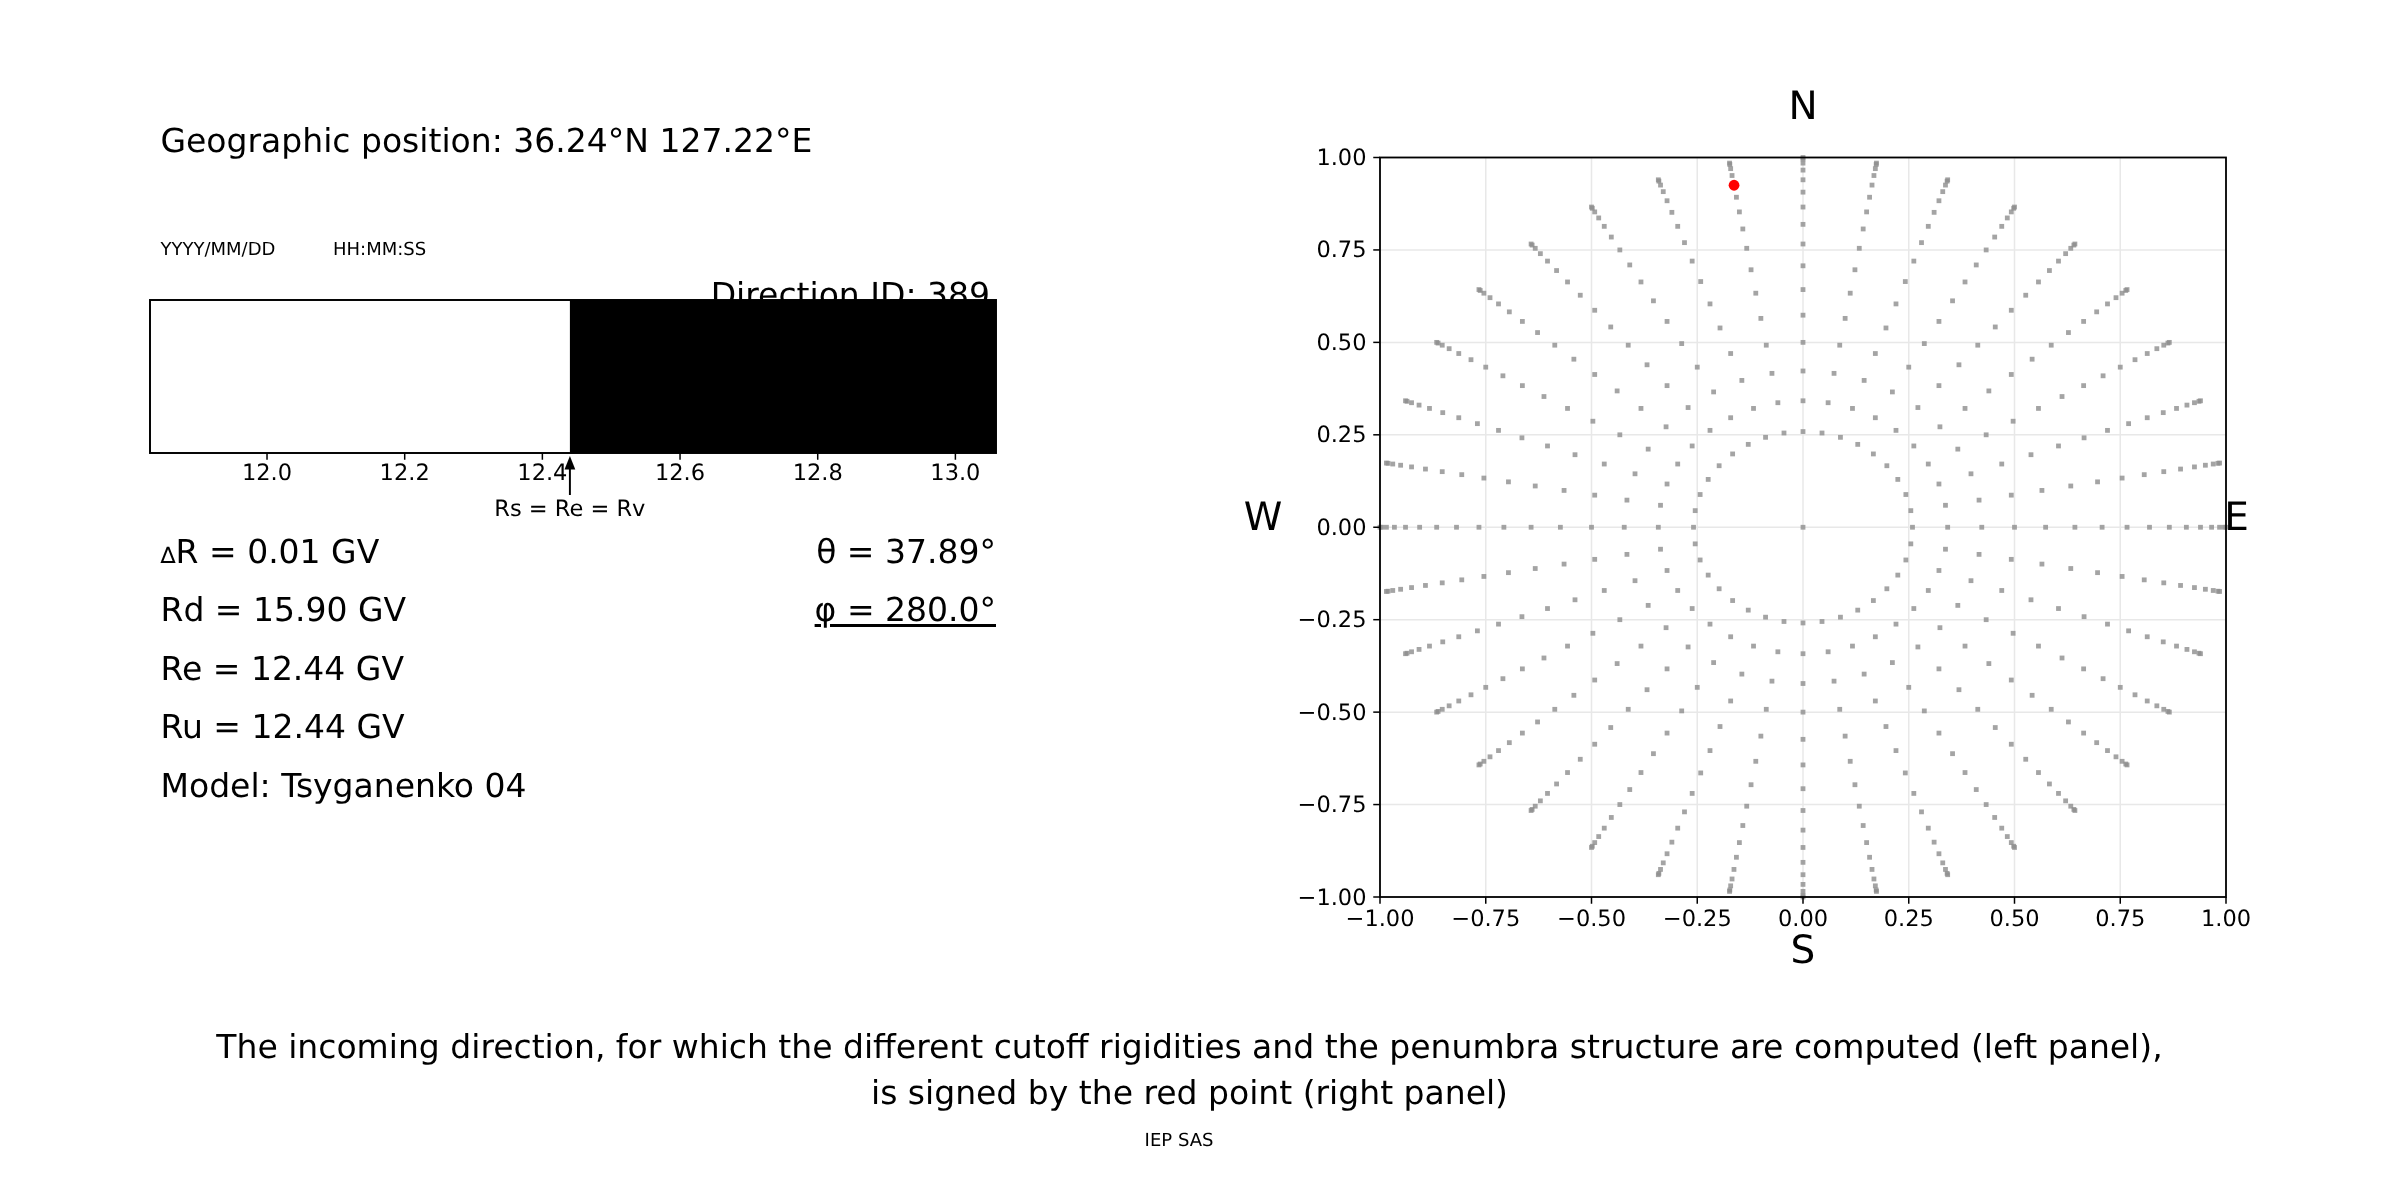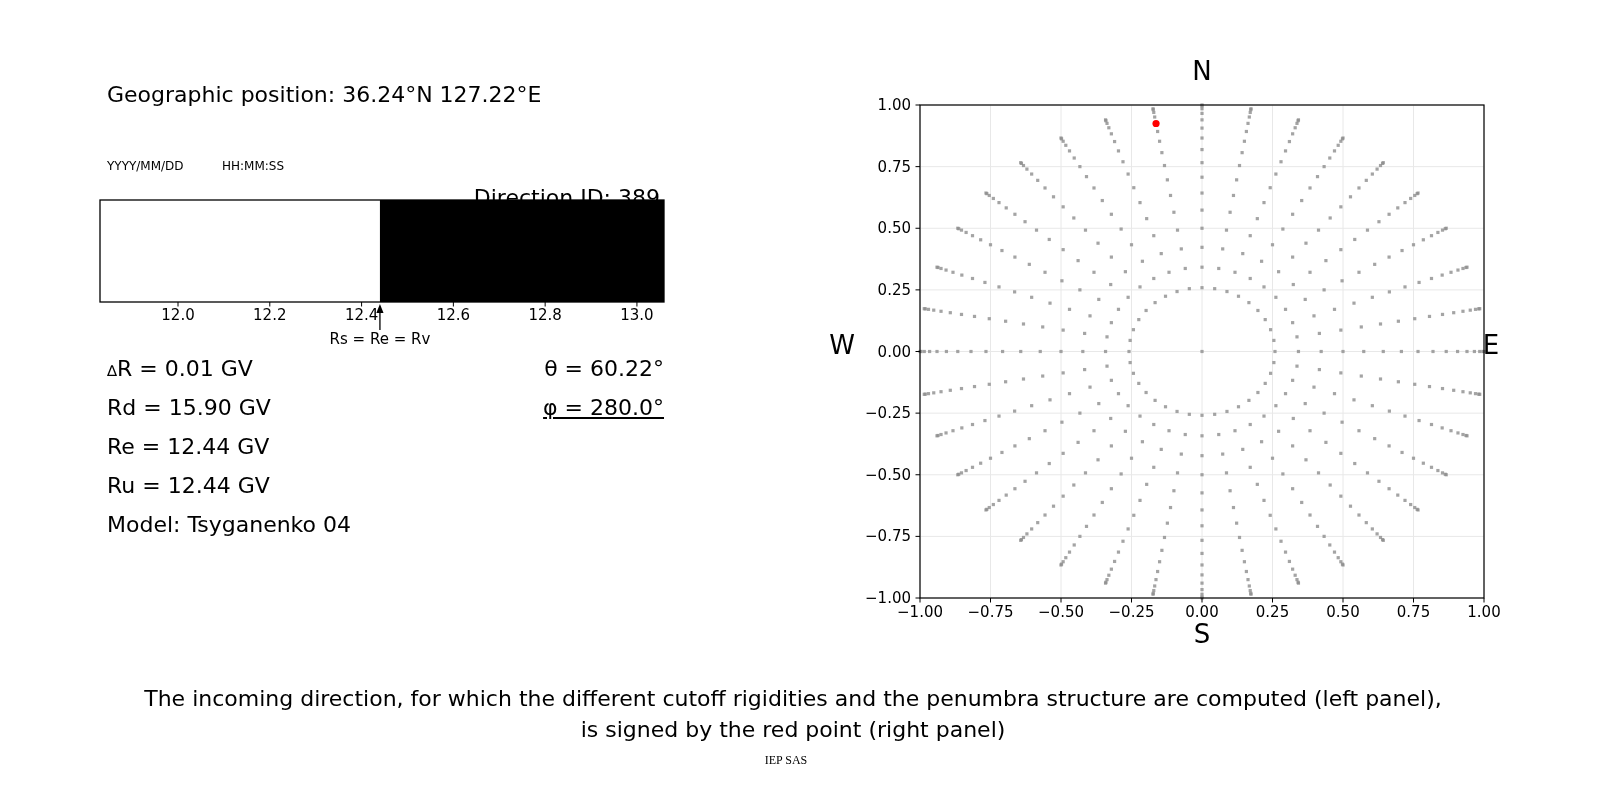--- a/index.html
+++ b/index.html
@@ -676,25 +676,25 @@
   <div class="abs t22" style="left:107px;top:82px;">Geographic position: 36.24°N 127.22°E</div>
   <div class="abs t15" style="left:107px;top:160px;">YYYY/MM/DD</div>
   <div class="abs t15" style="left:222px;top:160px;">HH:MM:SS</div>
   <div class="abs t22 ralign" style="right:940px;top:157px;margin-top:28px;">Direction ID: 389</div>
 
   <div class="abs t22" style="left:107px;top:356px;"><span class="delta-sym">∆</span><span>R = 0.01 GV</span></div>
   <div class="abs t22" style="left:107px;top:395px;">Rd = 15.90 GV</div>
   <div class="abs t22" style="left:107px;top:434px;">Re = 12.44 GV</div>
   <div class="abs t22" style="left:107px;top:473px;">Ru = 12.44 GV</div>
   <div class="abs t22" style="left:107px;top:512px;">Model: Tsyganenko 04</div>
-  <div class="abs t22 ralign" style="right:936px;top:356px;">θ = 60.22°</div>
+  <div class="abs t22 ralign" style="right:936px;top:356px;">θ = 37.89°</div>
   <div class="abs t22 ralign" style="right:936px;top:395px;text-decoration:underline;">φ = 280.0°</div>
 
   <div class="abs t26 cx" style="left:1202px;top:58px;">N</div>
   <div class="abs t26 cx" style="left:1202px;top:621px;">S</div>
   <div class="abs t26 cx" style="left:842px;top:332px;">W</div>
   <div class="abs t26 cx" style="left:1491px;top:332px;">E</div>
 
   <div class="abs t22 cx" style="left:793px;top:686px;">The incoming direction, for which the different cutoff rigidities and the penumbra structure are computed (left panel),</div>
   <div class="abs t22 cx" style="left:793px;top:717px;">is signed by the red point (right panel)</div>
-  <div class="abs t15 cx" style="left:786px;top:754px;font-family:Liberation Serif, serif;">IEP SAS</div>
+  <div class="abs t15 cx" style="left:786px;top:754px;">IEP SAS</div>
 
 </div>
 
 </body></html>

